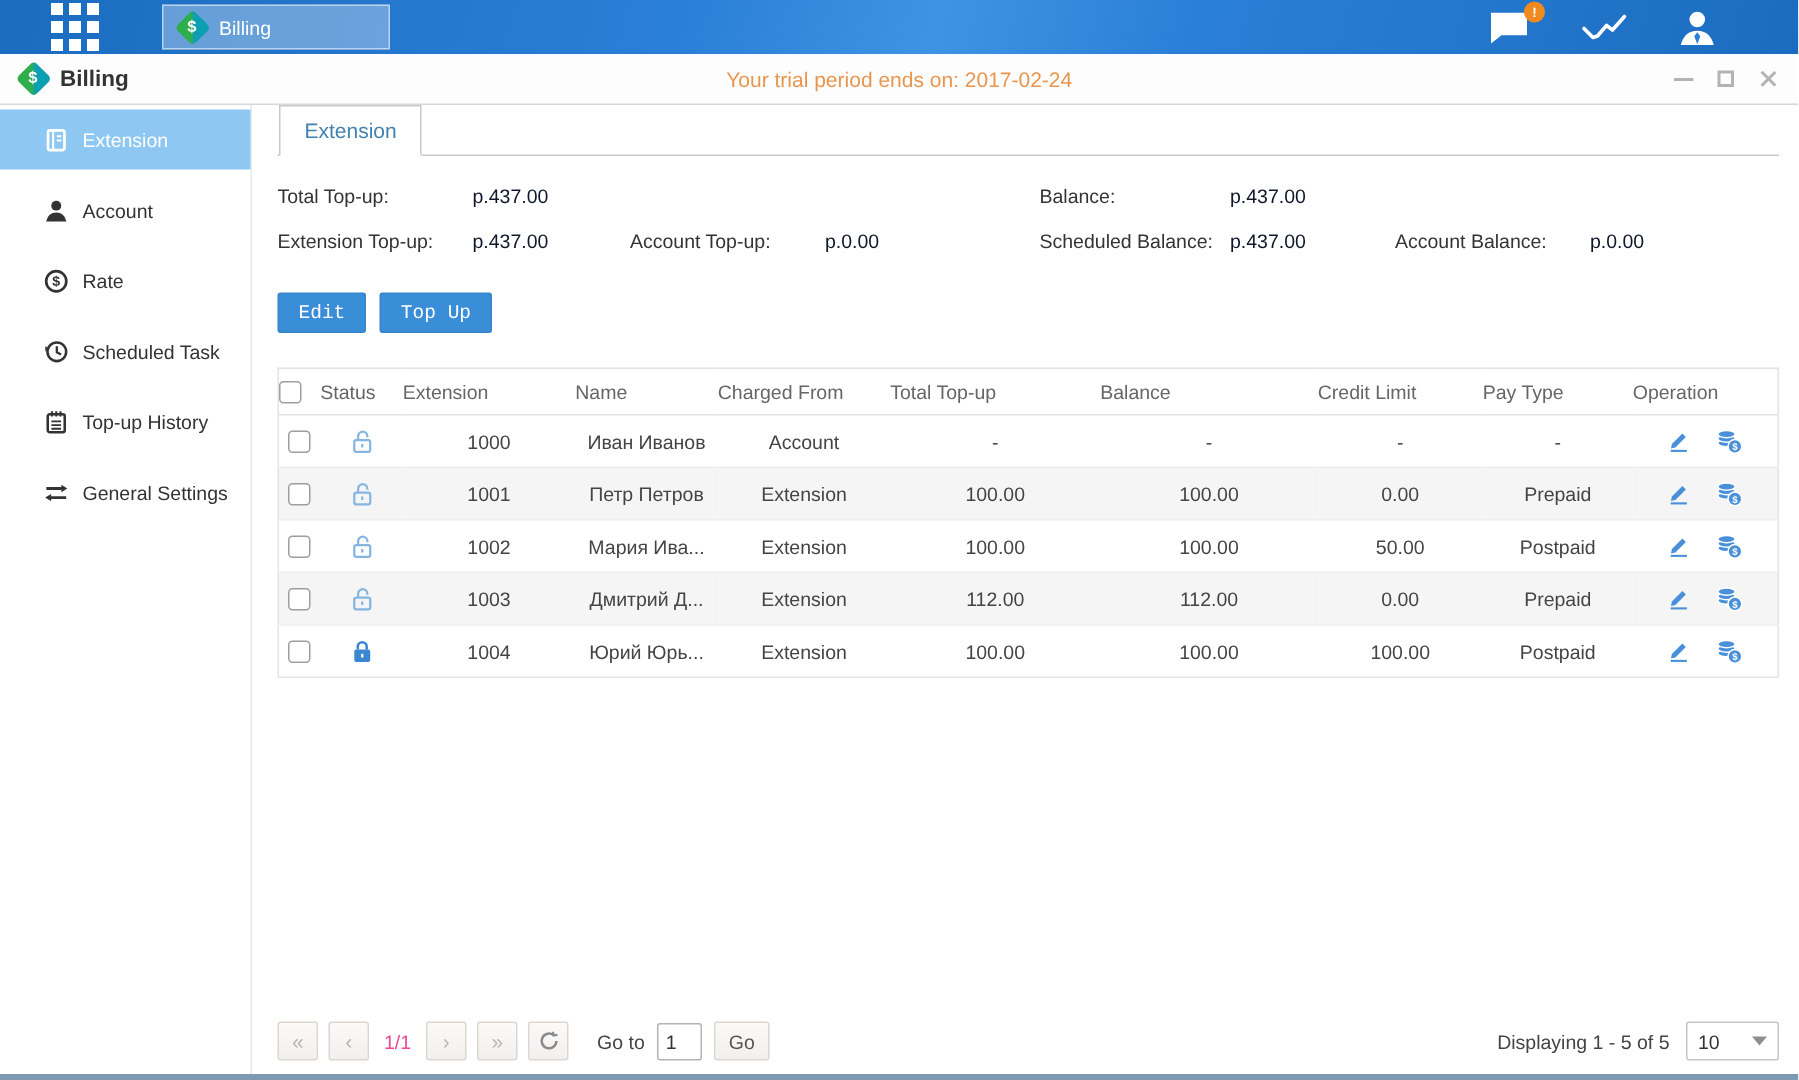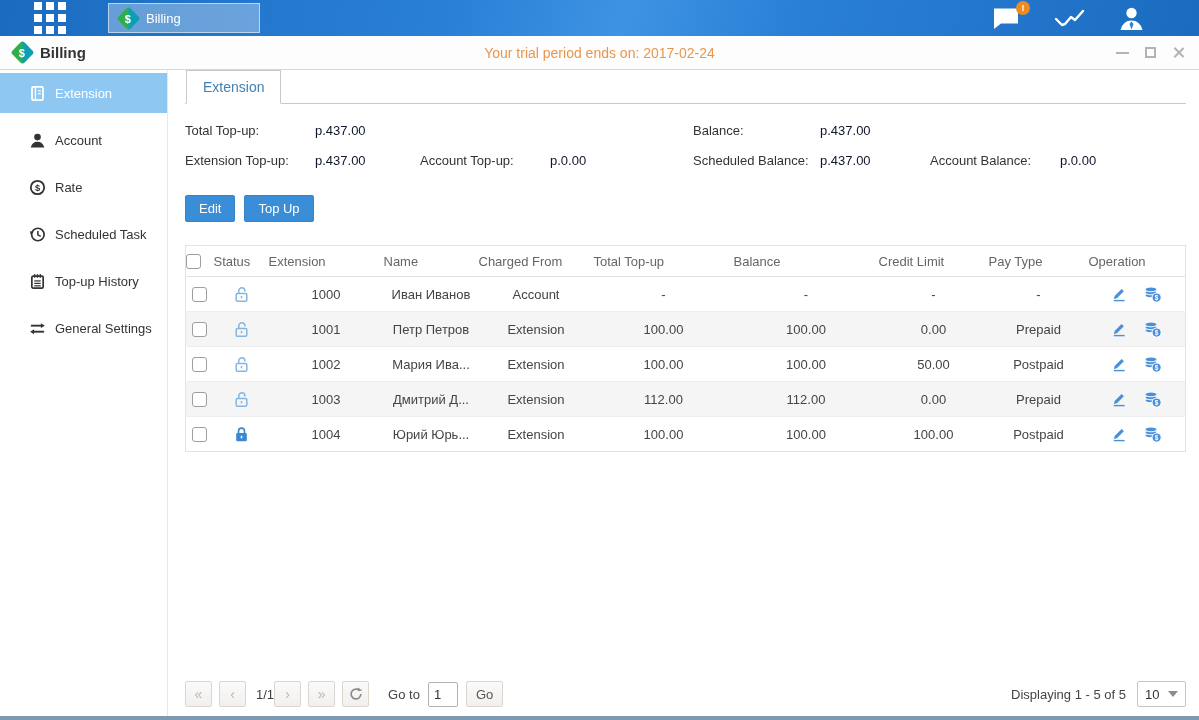--- a/index.html
+++ b/index.html
@@ -59,21 +59,21 @@
     border:1px solid #c9c9c9; border-bottom:1px solid #fff; background:#fff;
     color:#4381b0; font-size:14px; position:relative; top:0; cursor:pointer; }
 
   
   .summary { margin-top:19px; display:grid; row-gap:15px; font-size:13px;
     grid-template-columns:130px 105px 130px 143px 127px 110px 130px 1fr; }
   .summary .lab { font-weight:normal; color:#333; }
   .summary .val { color:#0f172a; }
 
   
-  .btn-row { margin-top:27px; display:flex; gap:9px; }
+  .btn-row { margin-top:27px; display:flex; gap:9px;font-family:Liberation Mono, monospace; }
   .btn { height:27px; padding:0 13px; background:#3a8ed8; border:1px solid #3584cc; border-radius:2px;
     color:#fff; font-size:13px; display:flex; align-items:center; cursor:pointer; }
 
   
   table.grid { margin-top:23px; width:1000px; border-collapse:collapse; table-layout:fixed;
     border:1px solid #e3e3e3; font-size:13px; }
   table.grid th { height:31px; font-weight:normal; color:#666; text-align:left;
     border-bottom:1px solid #e3e3e3; background:#fff; }
   table.grid td { height:35px; color:#444; text-align:center; border-bottom:1px solid #eee; }
   table.grid tbody tr:nth-child(even) { background:#f5f5f5; }
@@ -84,29 +84,29 @@
   .status-cell .lock-closed { display:none; }
   .status-cell.locked .lock-closed { display:inline; }
   .op-icons { display:flex; justify-content:center; align-items:center; gap:16px; }
   .op-icons span { cursor:pointer; display:flex; }
 
   
   .pagebar { position:absolute; left:17px; right:14px; bottom:9px; display:flex; align-items:center; font-size:13px; color:#444; }
   .pg-btn { width:27px; height:26px; margin-right:7px; border:1px solid #ddd6cf; border-radius:2px;
     background:linear-gradient(#fbfaf9,#f2f0ee); color:#b9b5b1; font-size:14px;
     display:flex; align-items:center; justify-content:center; cursor:pointer; }
-  .pg-label { margin:0 0 0 3px; color:#404040; }
+  .pg-label { margin:0 10px 0 3px; color:#ec4899; }
   .goto-label { margin:0 8px 0 12px; color:#444; }
   .goto-input { width:30px; height:25px; border:1px solid #b3b3b3; border-radius:2px; font-size:13px;
     padding-left:5px; color:#333; font-family:"Liberation Sans",sans-serif; }
   .go-btn { margin-left:8px; height:26px; padding:0 9px; border:1px solid #ddd6cf; border-radius:2px;
     background:linear-gradient(#fbfaf9,#f2f0ee); color:#555; font-size:13px;
     display:flex; align-items:center; cursor:pointer; }
   .pagebar-right { margin-left:auto; display:flex; align-items:center; gap:11px; }
-  .pagesize { width:49px; height:26px; border:1px solid #c6c6c6; border-radius:2px; background:#fff;
+  .pagesize { width:62px; height:26px; border:1px solid #c6c6c6; border-radius:2px; background:#fff;
     display:flex; align-items:center; justify-content:space-between; padding:0 7px; cursor:pointer; color:#333; }
   .caret { width:0; height:0; border-left:5px solid transparent; border-right:5px solid transparent; border-top:6px solid #8d8d8d; }
 
   .bottom-strip { position:absolute; left:0; right:0; bottom:0; height:4px; background:#7e9ab3; }
 </style>
 </head>
 <body>
 
 <div class="screen">
 

